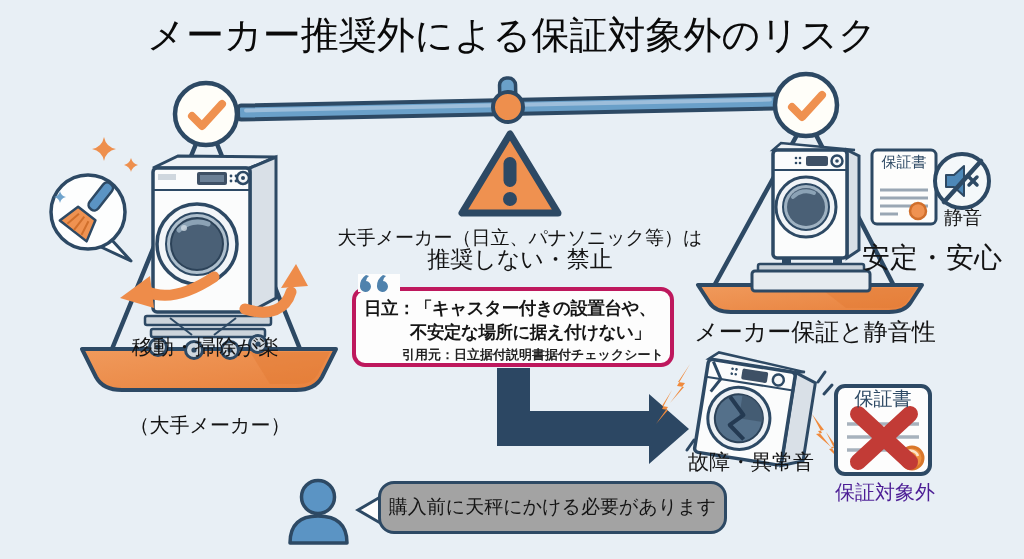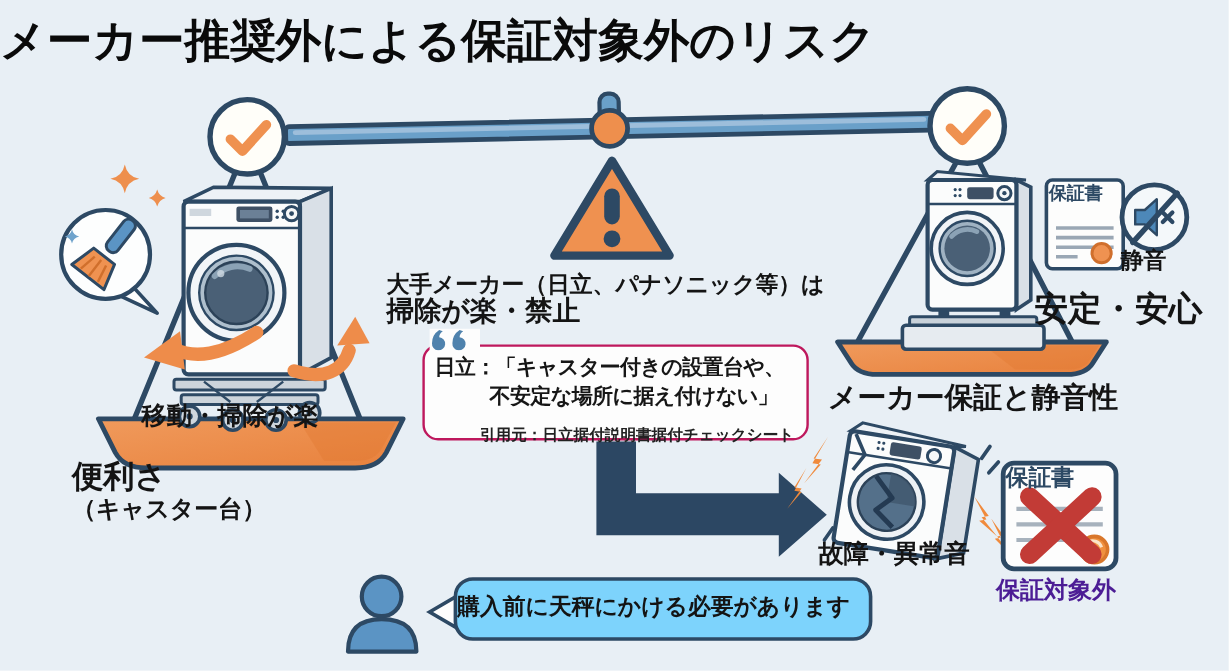--- a/index.html
+++ b/index.html
@@ -1,39 +1,39 @@
 <!DOCTYPE html>
 <html><head>
 <meta charset="utf-8">
 <style>
   html,body{margin:0;padding:0;}
   body{font-family:"Liberation Sans","DejaVu Sans",sans-serif;}
   #canvas{position:relative;width:1024px;height:559px;background:#e8eff5;overflow:hidden;}
   .abs{position:absolute;}
   svg{display:block;}
-  .txt{font-weight:700;color:#141414;white-space:nowrap;line-height:1.2;}
+  .txt{font-weight:400;color:#141414;text-align:center;white-space:nowrap;line-height:1.2;}
   .title{left:0;top:13px;width:1024px;font-size:38px;letter-spacing:0px;color:#0a0a0a;}
   .benefit{left:118px;top:314px;width:175px;font-size:21px;margin-top:20px;}
   .panL1{left:60px;top:382px;width:300px;font-size:26px;}
   .panL2{left:60px;top:413px;width:300px;font-size:20px;}
   .stmt1{left:322px;top:227px;width:396px;font-size:19px;}
   .stmt2{left:322px;top:246px;width:396px;font-size:23px;}
-  .quotebox{left:352px;top:287px;width:322px;height:80px;background:#fdfdfd;border:2px solid #be185d;border-radius:13px;box-sizing:border-box;padding:5px 8px 4px 8px;}
+  .quotebox{left:352px;top:287px;width:322px;height:80px;background:#fdfdfd;border:4px solid #be185d;border-radius:13px;box-sizing:border-box;padding:5px 8px 4px 8px;}
   .q1{font-size:17.5px;font-weight:900;color:#161616;white-space:nowrap;letter-spacing:-0.5px;}
   .q2{font-size:17.5px;font-weight:900;color:#161616;white-space:nowrap;letter-spacing:-0.5px;padding-left:46px;}
-  .q3{font-size:13px;font-weight:800;color:#222;white-space:nowrap;padding-left:38px;margin-top:12px;}
+  .q3{font-size:13px;font-weight:800;color:#222;white-space:nowrap;padding-left:38px;margin-top:2px;}
   .quotemark{left:358px;top:274px;width:42px;height:18px;background:#fdfdfd;}
   .cert1{left:874px;top:153px;width:60px;font-size:15px;color:#2d4964;}
   .quiet{left:934px;top:207px;width:58px;font-size:19px;}
   .secure{left:862px;top:241px;width:124px;font-size:28px;}
   .panR{left:690px;top:318px;width:250px;font-size:24px;}
   .broken{left:682px;top:449px;width:138px;font-size:21px;}
   .cert2{left:838px;top:388px;width:90px;font-size:19px;color:#2d4964;}
   .excluded{left:830px;top:480px;width:110px;font-size:20px;color:#4c1d95;}
-  .bubble{left:378px;top:481px;width:349px;height:53px;background:#7dd3fc;border:3px solid #2d4964;border-radius:16px;box-sizing:border-box;}
+  .bubble{left:378px;top:481px;width:349px;height:53px;background:#a3a3a3;border:3px solid #2d4964;border-radius:16px;box-sizing:border-box;}
   .bubbletxt{width:100%;margin-top:12px;font-size:19px;}
 </style>
 </head>
 <body>
 
 <div id="canvas">
 
 <svg class="abs" style="left:0;top:0" width="1024" height="559" viewBox="0 0 1024 559">
   <defs>
     <linearGradient id="panGrad" x1="0" y1="0" x2="1" y2="1">
@@ -231,25 +231,24 @@
   <polygon points="358,510 382,496 382,524" fill="#fdfdfd" stroke="#2d4964" stroke-width="3"></polygon>
   <g>
     <circle cx="318" cy="497" r="16.5" fill="#5b94c4" stroke="#2d4964" stroke-width="3.5"></circle>
     <path d="M290,543 Q290,516 318,516 Q347,516 347,543 Z" fill="#5b94c4" stroke="#2d4964" stroke-width="3.5" stroke-linejoin="round"></path>
   </g>
 </svg>
 
 <div class="abs txt title">メーカー推奨外による保証対象外のリスク</div>
 
 <div class="abs txt benefit">移動・掃除が楽</div>
-<div class="abs txt panL1">便利さ</div>
-<div class="abs txt panL2">（キャスター台）</div>
+<div class="abs txt panL2">（大手メーカー）</div>
 
 <div class="abs txt stmt1">大手メーカー（日立、パナソニック等）は</div>
-<div class="abs txt stmt2">掃除が楽・禁止</div>
+<div class="abs txt stmt2">推奨しない・禁止</div>
 
 <div class="abs quotebox">
   <div class="q1">日立：「キャスター付きの設置台や、</div>
   <div class="q2">不安定な場所に据え付けない」</div>
   <div class="q3">引用元：日立据付説明書据付チェックシート</div>
 </div>
 <span class="abs quotemark">
   <svg width="42" height="18" viewBox="0 0 42 18">
     <path d="M8,1 Q2,5 2,12 A5.5,5.5 0 1 0 8,7 Q8,4 11,2 Z" fill="#4f82ad"></path>
     <path d="M25,1 Q19,5 19,12 A5.5,5.5 0 1 0 25,7 Q25,4 28,2 Z" fill="#4f82ad"></path>

